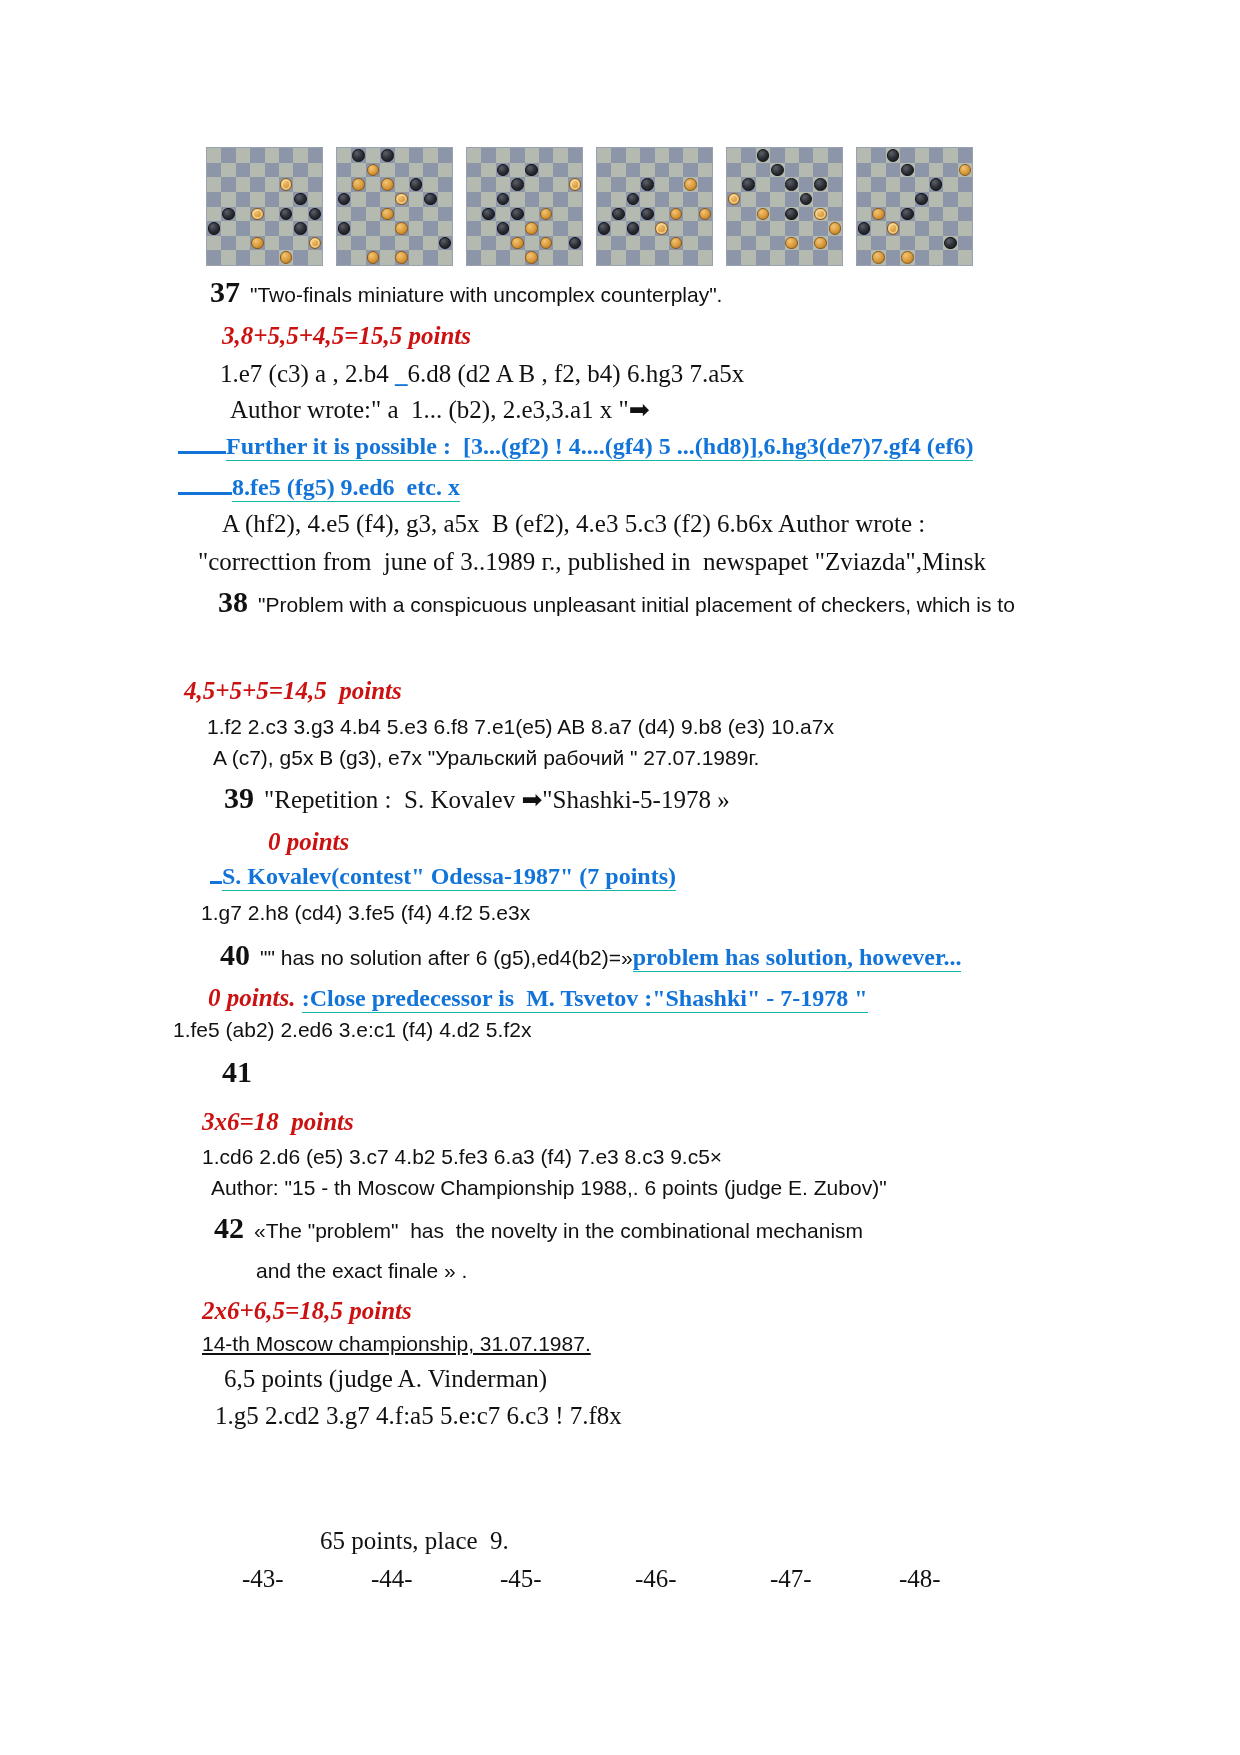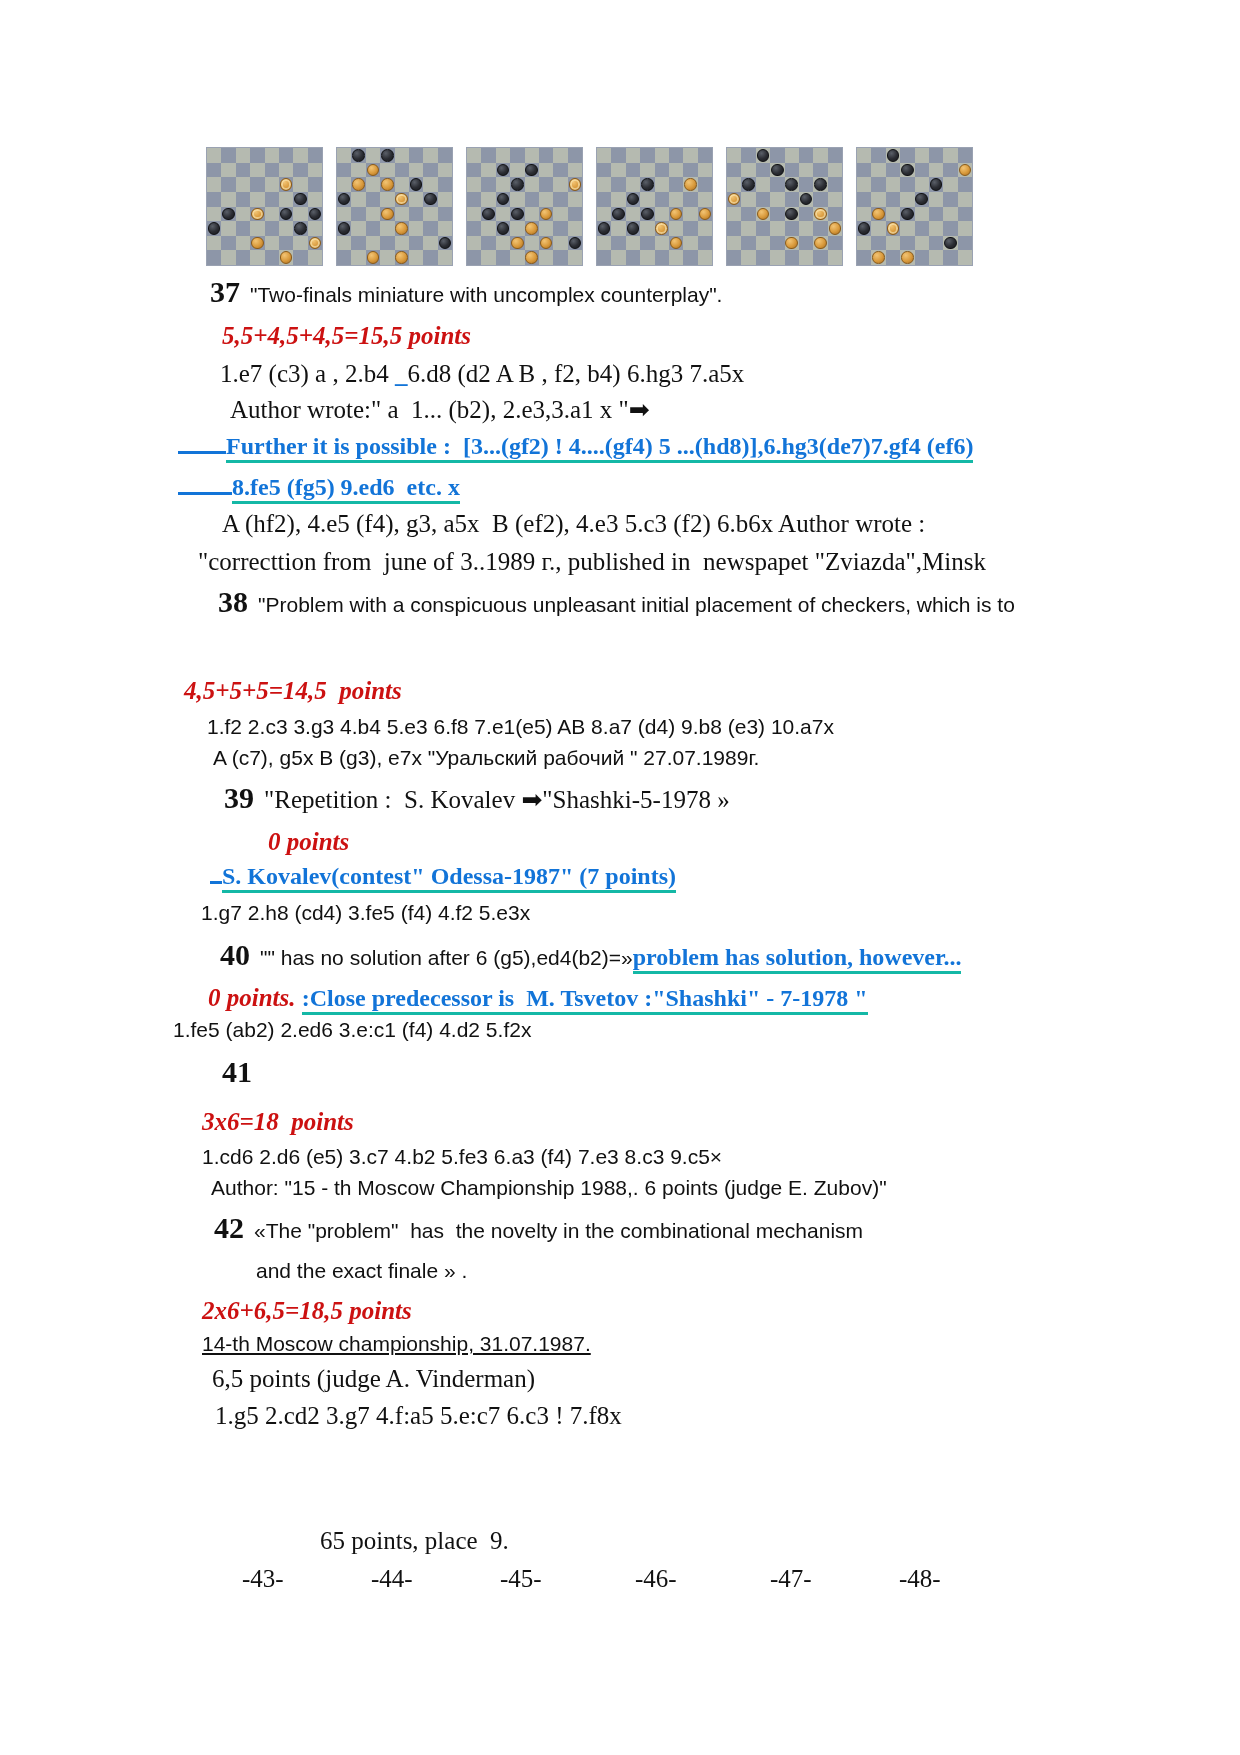--- a/index.html
+++ b/index.html
@@ -12,21 +12,21 @@
     font-family:"Liberation Serif", serif;
     color:#111;
   }
   .ln{position:absolute;white-space:pre;line-height:1.08;}
   .serif{font-family:"Liberation Serif", serif;font-size:25px;}
   .sans{font-family:"Liberation Sans", sans-serif;font-size:21px;}
   .num{font-family:"Liberation Serif", serif;font-size:30px;font-weight:bold;}
   .red{color:#cc1111;font-family:"Liberation Serif", serif;font-weight:bold;font-style:italic;font-size:25px;}
   .bluelink{
     color:#1274d8;font-family:"Liberation Serif", serif;font-weight:bold;font-size:24px;
-    border-bottom:3px solid #14b8a6;padding-bottom:1px;
+    border-bottom:1px solid #14b8a6;padding-bottom:1px;
   }
   .lead{display:inline-block;border-bottom:3px solid #1274d8;height:1px;vertical-align:baseline;}
   .mark{color:#1274d8;font-weight:bold;}
   
   .board{
     position:absolute;width:115px;height:117px;
     display:grid;grid-template-columns:repeat(8,1fr);grid-template-rows:repeat(8,1fr);
     outline:1px solid #9aa2b2;
   }
   .sq{width:100%;height:100%;}
@@ -518,21 +518,21 @@
       <div class="piece pb" style="left: 44.0625px; top: 59.5625px;"></div>
       <div class="piece pg" style="left: 15.3125px; top: 59.5625px;"></div>
       <div class="piece pb" style="left: 0.9375px; top: 74.1875px;"></div>
       <div class="piece pg king" style="left: 29.6875px; top: 74.1875px;"></div>
       <div class="piece pb" style="left: 87.1875px; top: 88.8125px;"></div>
       <div class="piece pg" style="left: 15.3125px; top: 103.438px;"></div>
       <div class="piece pg" style="left: 44.0625px; top: 103.438px;"></div>
     </div>
 
   <div class="ln" style="left:210px;top:276px;"><span class="num">37</span><span class="sans" style="margin-left:10px;">"Two-finals miniature with uncomplex counterplay".</span></div>
-  <div class="ln red" style="left:222px;top:322px;">5,5+4,5+4,5=15,5 points</div>
+  <div class="ln red" style="left:222px;top:322px;">3,8+5,5+4,5=15,5 points</div>
   <div class="ln serif" style="left:220px;top:360px;"><span>1.e7 (c3) a , 2.b4 </span><span class="mark">_</span><span>6.d8 (d2 A B , f2, b4) 6.hg3 7.a5x</span></div>
   <div class="ln serif" style="left:230px;top:396px;">Author wrote:" a  1... (b2), 2.e3,3.a1 x "➡</div>
   <div class="ln" style="left:178px;top:434px;"><span class="lead" style="width:48px;"></span><span class="bluelink">Further it is possible :  [3...(gf2) ! 4....(gf4) 5 ...(hd8)],6.hg3(de7)7.gf4 (ef6)</span></div>
   <div class="ln" style="left:178px;top:475px;"><span class="lead" style="width:54px;"></span><span class="bluelink">8.fe5 (fg5) 9.ed6  etc. x</span></div>
   <div class="ln serif" style="left:222px;top:510px;">A (hf2), 4.e5 (f4), g3, a5x  B (ef2), 4.e3 5.c3 (f2) 6.b6x Author wrote :</div>
   <div class="ln serif" style="left:198px;top:548px;">"correcttion from  june of 3..1989 г., published in  newspapet "Zviazda",Minsk</div>
 
   <div class="ln" style="left:218px;top:586px;"><span class="num">38</span><span class="sans" style="margin-left:10px;">"Problem with a conspicuous unpleasant initial placement of checkers, which is to</span></div>
   <div class="ln red" style="left:184px;top:677px;">4,5+5+5=14,5  points</div>
   <div class="ln sans" style="left:207px;top:716px;">1.f2 2.c3 3.g3 4.b4 5.e3 6.f8 7.e1(e5) AB 8.a7 (d4) 9.b8 (e3) 10.a7x</div>
@@ -549,21 +549,21 @@
 
   <div class="ln num" style="left:222px;top:1056px;">41</div>
   <div class="ln red" style="left:202px;top:1108px;">3x6=18  points</div>
   <div class="ln sans" style="left:202px;top:1146px;">1.cd6 2.d6 (e5) 3.c7 4.b2 5.fe3 6.a3 (f4) 7.e3 8.c3 9.c5×</div>
   <div class="ln sans" style="left:211px;top:1177px;">Author: "15 - th Moscow Championship 1988,. 6 points (judge E. Zubov)"</div>
 
   <div class="ln" style="left:214px;top:1212px;"><span class="num">42</span><span class="sans" style="margin-left:10px;">«The "problem"  has  the novelty in the combinational mechanism</span></div>
   <div class="ln sans" style="left:256px;top:1260px;">and the exact finale » .</div>
   <div class="ln red" style="left:202px;top:1297px;">2x6+6,5=18,5 points</div>
   <div class="ln sans" style="left:202px;top:1333px;text-decoration:underline;">14-th Moscow championship, 31.07.1987.</div>
-  <div class="ln serif" style="left:212px;top:1365px;">6,5 points (judge A. Vinderman)</div>
+  <div class="ln serif" style="left:224px;top:1365px;">6,5 points (judge A. Vinderman)</div>
   <div class="ln serif" style="left:215px;top:1402px;">1.g5 2.cd2 3.g7 4.f:a5 5.e:c7 6.c3 ! 7.f8x</div>
 
   <div class="ln serif" style="left:320px;top:1527px;">65 points, place  9.</div>
 
   <div class="ln serif" style="left:242px;top:1565px;">-43-</div>
   <div class="ln serif" style="left:371px;top:1565px;">-44-</div>
   <div class="ln serif" style="left:500px;top:1565px;">-45-</div>
   <div class="ln serif" style="left:635px;top:1565px;">-46-</div>
   <div class="ln serif" style="left:770px;top:1565px;">-47-</div>
   <div class="ln serif" style="left:899px;top:1565px;">-48-</div>

